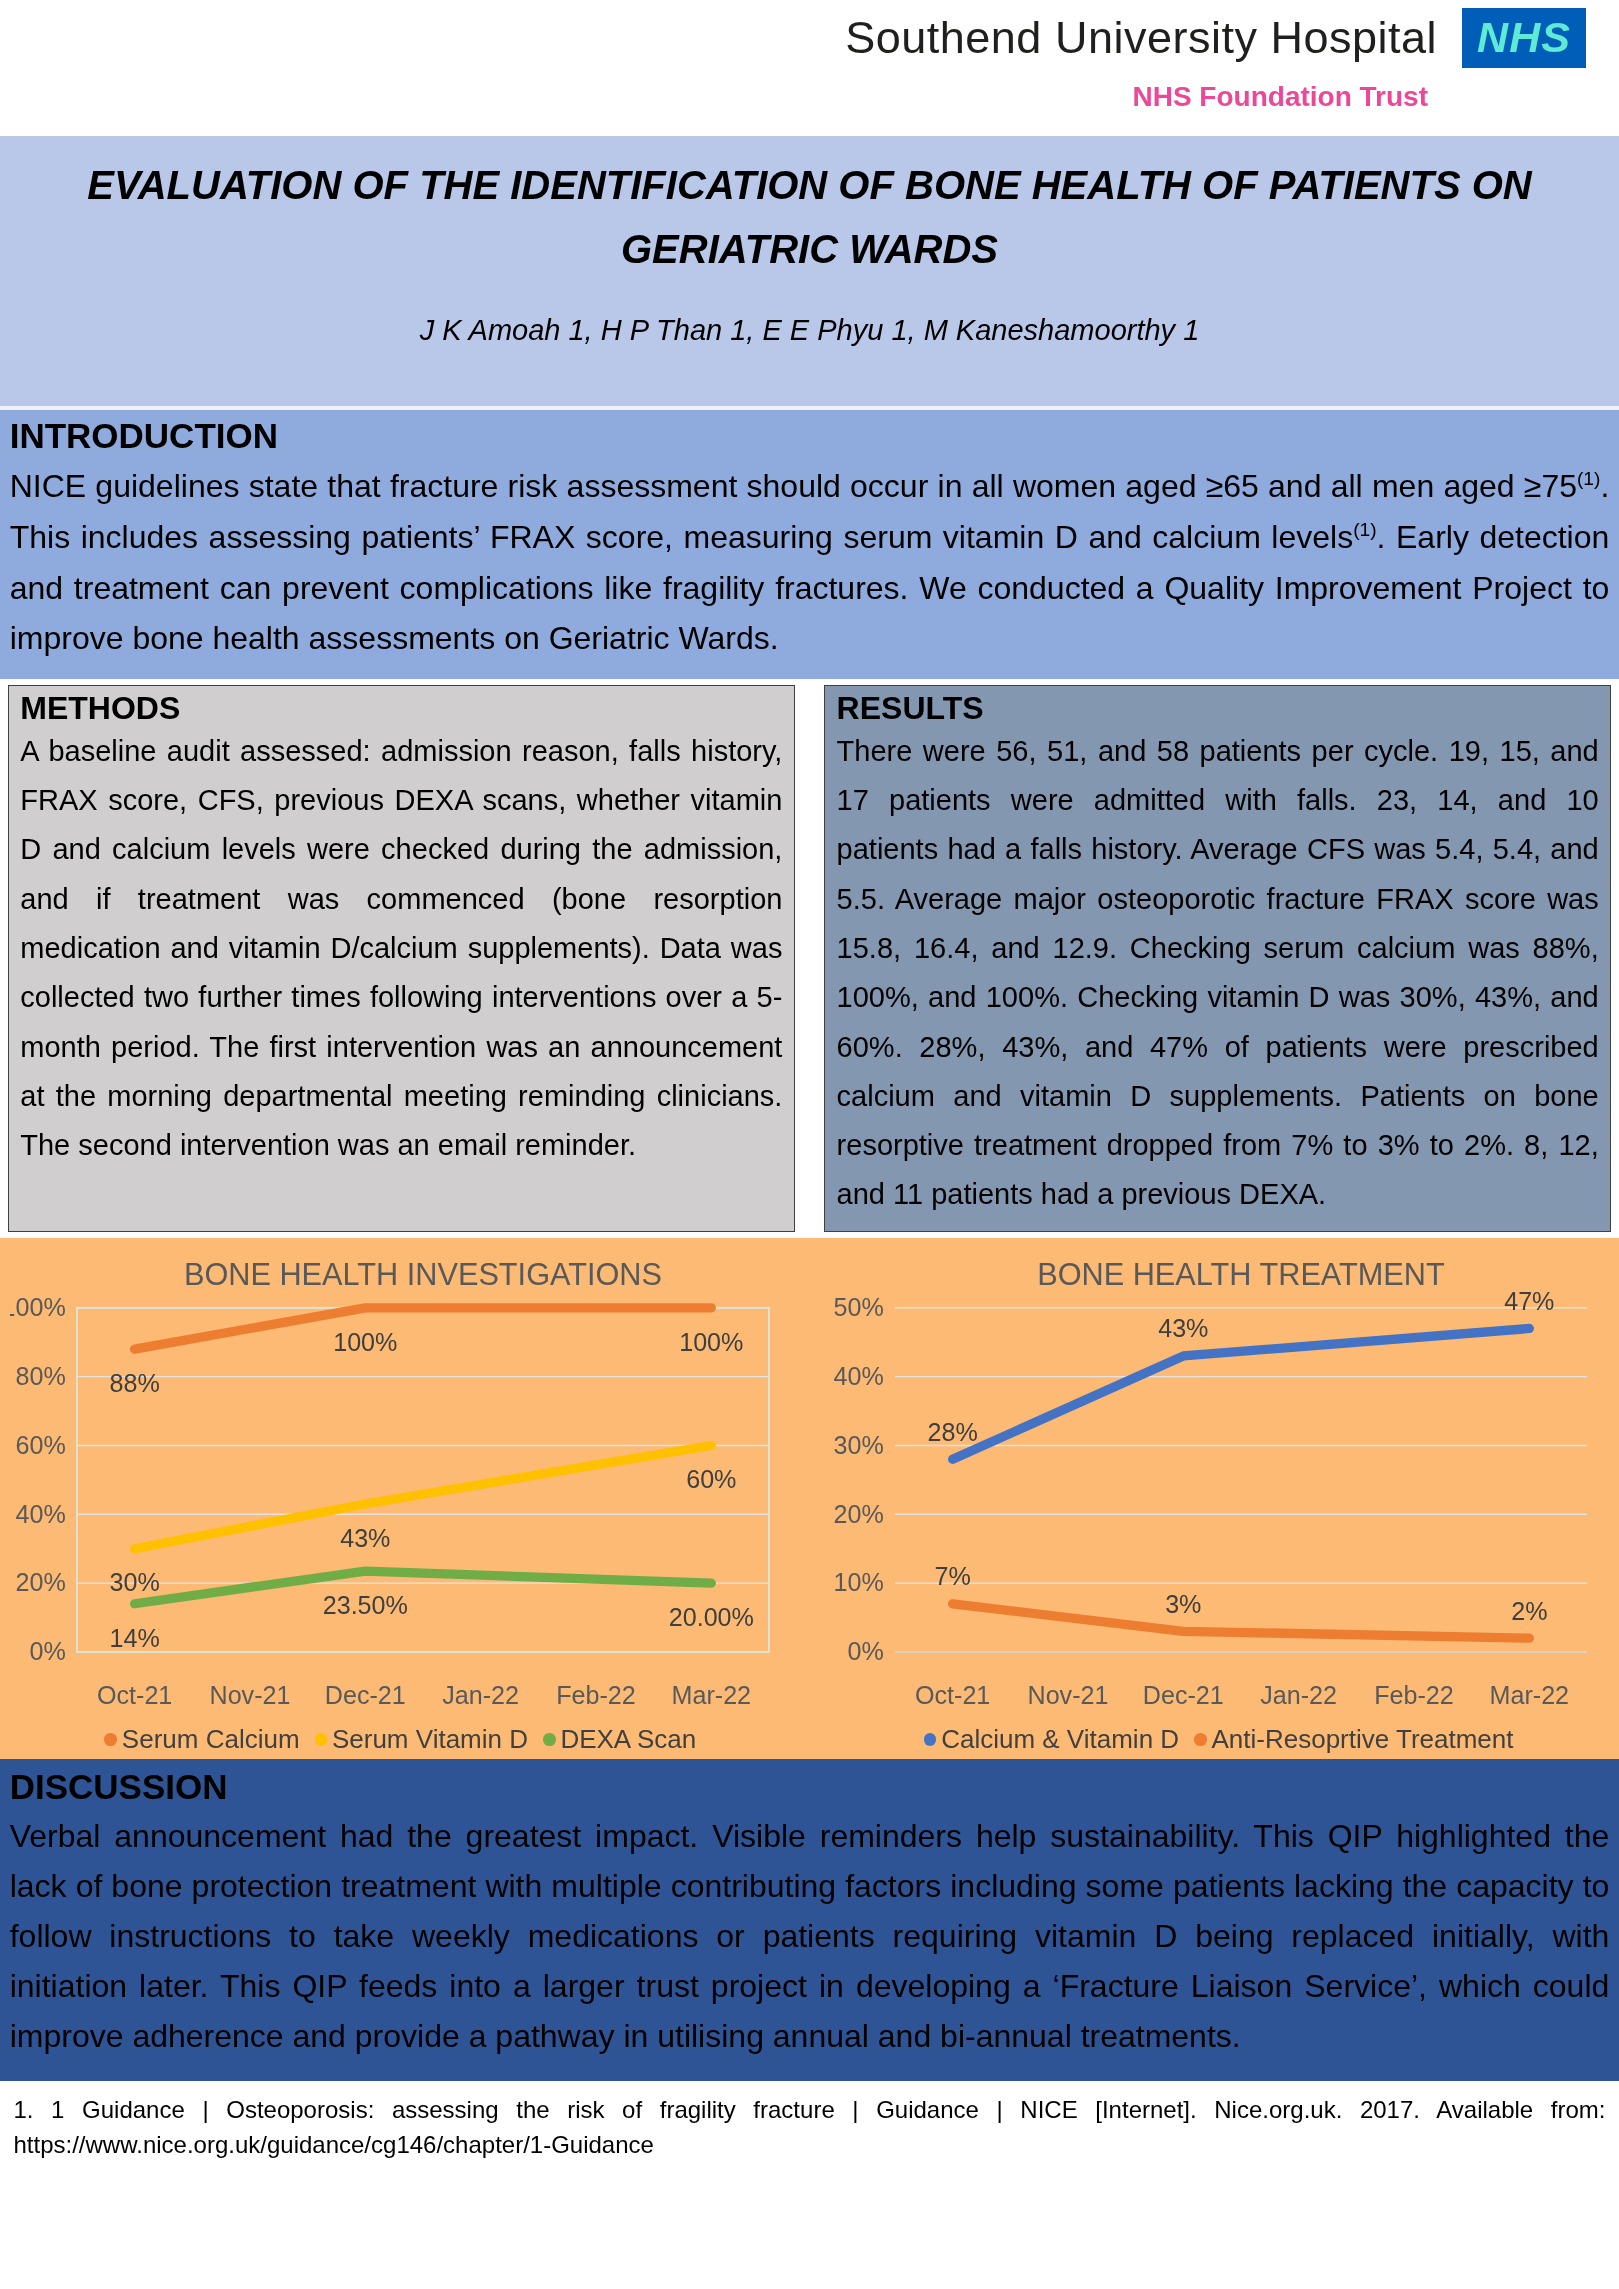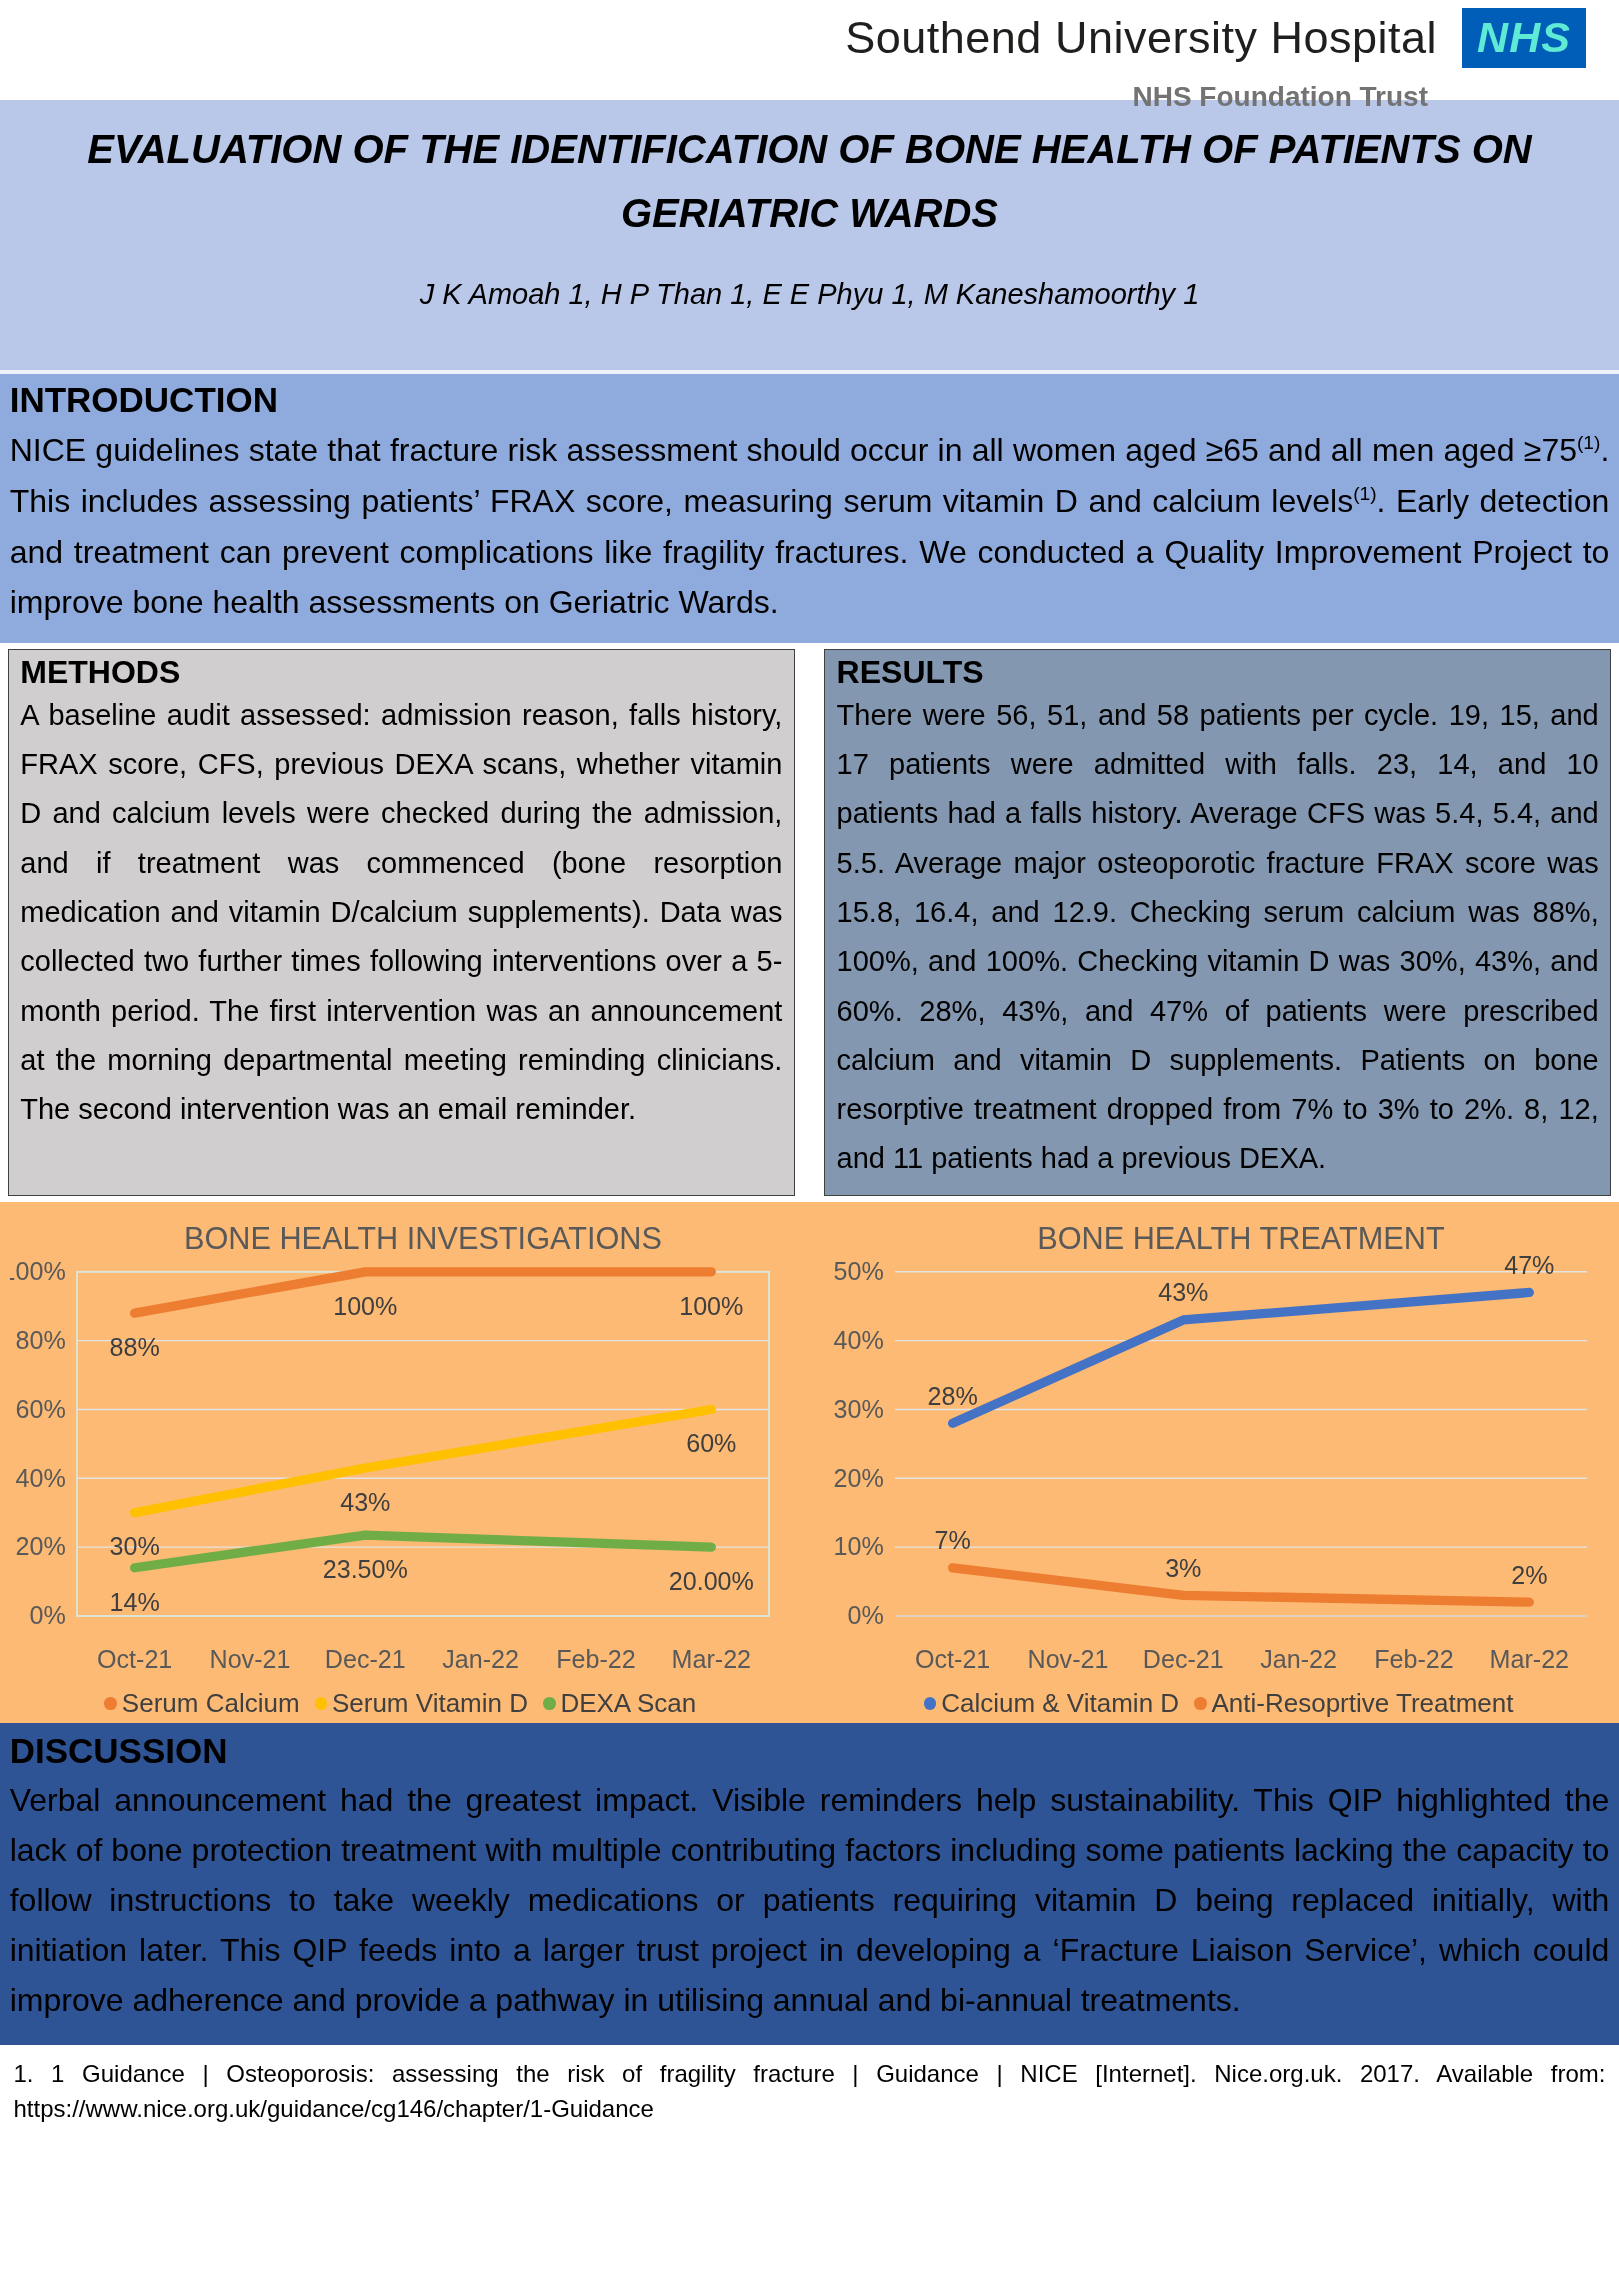--- a/index.html
+++ b/index.html
@@ -2,26 +2,26 @@
 <html><head>
 <meta charset="utf-8">
 <style>
   html,body { margin:0; padding:0; }
   body {
     width:1619px; height:2289px; background:#ffffff;
     font-family:"Liberation Sans", sans-serif; color:#000;
     overflow:hidden;
   }
   
-  .header { position:relative; height:100px; background:#fff; }
+  .header { position:relative; height:136px; background:#fff; }
   .logo-row { position:absolute; top:7.7px; right:33px; display:flex; align-items:center; gap:25px; }
   .hospital-name { font-size:45px; color:#1f1f1d; letter-spacing:0.5px; white-space:nowrap; }
   .nhs-box { width:124px; height:60px; display:flex; align-items:center; justify-content:center;
              color:#5eead4; font-style:italic; font-weight:700; font-size:43px; letter-spacing:1px; }
-  .trust-row { position:absolute; top:81px; right:191px; font-size:28px; font-weight:700; color:#737373; }
+  .trust-row { position:absolute; top:81px; right:191px; font-size:28px; font-weight:700; color:#ec4899; }
   
   .title-block { min-height:268px; border-bottom:4.8px solid #eef1f9; padding-bottom:1.9px; }
   .poster-title { padding:17.4px 29px 0; text-align:center; font-size:40px; font-weight:700; line-height:1.6;font-style:italic; }
   .authors { margin-top:33px; text-align:center; font-style:italic; font-size:29px; }
   .department { margin-top:7.7px; text-align:center; font-size:29px; }
   
   .intro { padding:5.8px 9.7px 15.4px; }
   .section-heading { font-size:35px; font-weight:700; }
   .intro-body { margin-top:5.8px; font-size:32px; line-height:1.58; text-align:justify; }
   sup { font-size:60%; vertical-align:super; }

